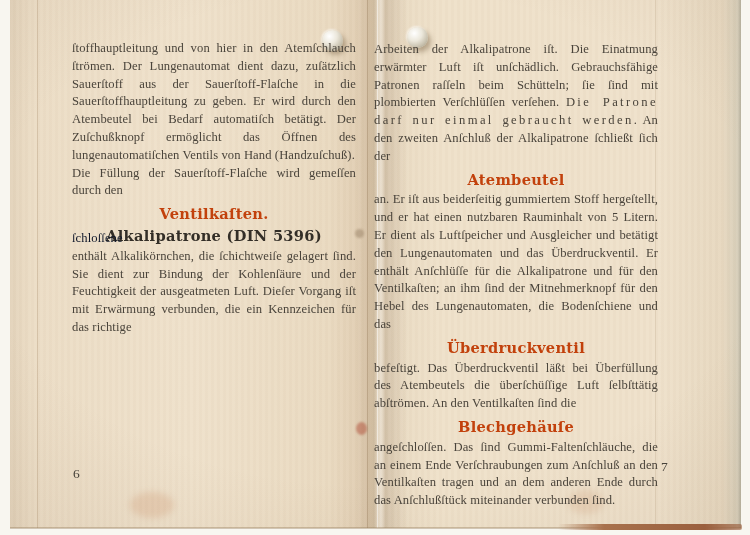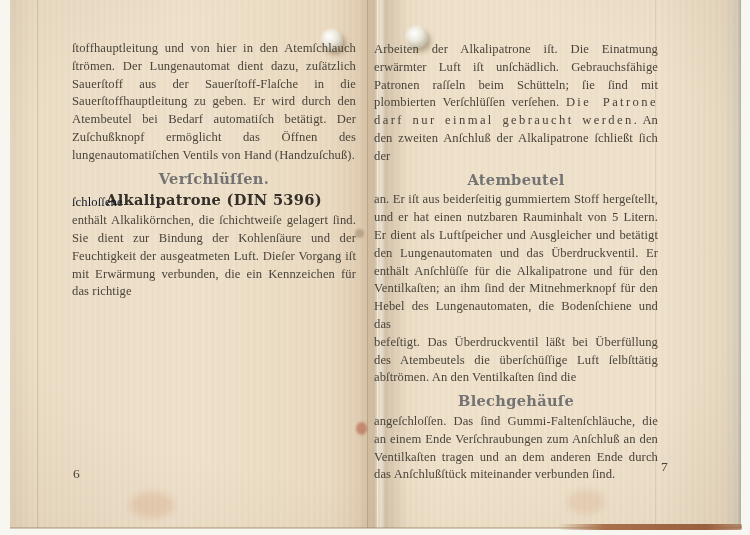--- a/index.html
+++ b/index.html
@@ -34,21 +34,21 @@
   .stain-a{left:130px;top:492px;width:44px;height:26px;background:rgba(193,125,82,.20);}
   .stain-b{left:568px;top:490px;width:36px;height:24px;background:rgba(193,125,82,.16);}
   .stain-c{left:356px;top:422px;width:11px;height:13px;background:rgba(168,62,40,.45);filter:blur(1px);}
   .stain-d{left:355px;top:229px;width:9px;height:9px;background:rgba(120,95,65,.35);filter:blur(1px);}
   
   .col{position:absolute;color:#4a443b;font-size:12.6px;line-height:17.8px;
        text-align:justify;letter-spacing:.1px;}
   .col-left{left:72px;top:40px;width:284px;}
   .col-right{left:374px;top:41px;width:284px;}
   .col p{margin:0;}
-  .heading{text-align:center;font-weight:bold;font-size:14.6px;color:#737373;margin:5px 0 3px;
+  .heading{text-align:center;font-weight:bold;font-size:14.6px;color:#c2410c;margin:5px 0 3px;
            font-family:"DejaVu Serif",serif;letter-spacing:.3px;}
   .heading-row{position:relative;text-align:center;font-weight:bold;font-size:14.6px;color:#332e27;
            margin:4px 0 3px;font-family:"DejaVu Serif",serif;letter-spacing:.3px;}
   .carry{position:absolute;left:0;top:3px;font-weight:normal;font-size:12.6px;color:#0f172a;
          font-family:"Liberation Serif",serif;letter-spacing:.1px;}
   .emph{letter-spacing:2.4px;word-spacing:2.5px;}
   .pagenum{position:absolute;font-size:13.5px;color:#46423a;}
   .pagenum-left{left:73px;top:466px;}
   .pagenum-right{left:661px;top:459px;}
 </style>
@@ -74,31 +74,33 @@
   <div class="stud stud-left"></div>
   <div class="stud stud-right"></div>
 
   <div class="stain stain-a"></div>
   <div class="stain stain-b"></div>
   <div class="stain stain-c"></div>
   <div class="stain stain-d"></div>
 
   <div class="col col-left">
     <p>ſtoffhauptleitung und von hier in den Atemſchlauch ſtrömen. Der Lungenautomat dient dazu, zuſätzlich Sauerſtoff aus der Sauerſtoff-Flaſche in die Sauerſtoffhauptleitung zu geben. Er wird durch den Atembeutel bei Bedarf automatiſch betätigt. Der Zuſchußknopf ermöglicht das Öffnen des lungenautomatiſchen Ventils von Hand (Handzuſchuß).</p>
-    <div class="heading">Verſchlüſſen.</div>
+    <p>Die Füllung der Sauerſtoff-Flaſche wird gemeſſen durch den</p>
+    <div class="heading">Ventilkaſten.</div>
     <div class="heading-row">
       <span class="carry">ſchloſſene</span>
       <span>Alkalipatrone (DIN 5396)</span>
     </div>
     <p>enthält Alkalikörnchen, die ſchichtweiſe gelagert ſind. Sie dient zur Bindung der Kohlenſäure und der Feuchtigkeit der ausgeatmeten Luft. Dieſer Vorgang iſt mit Erwärmung verbunden, die ein Kennzeichen für das richtige</p>
   </div>
   <div class="pagenum pagenum-left">6</div>
 
   <div class="col col-right">
     <p><span>Arbeiten der Alkalipatrone iſt. Die Einatmung erwärmter Luft iſt unſchädlich. Gebrauchsfähige Patronen raſſeln beim Schütteln; ſie ſind mit plombierten Verſchlüſſen verſehen. </span><span class="emph">Die Patrone darf nur einmal gebraucht werden.</span><span> An den zweiten Anſchluß der Alkalipatrone ſchließt ſich der</span></p>
     <div class="heading">Atembeutel</div>
     <p>an. Er iſt aus beiderſeitig gummiertem Stoff hergeſtellt, und er hat einen nutzbaren Rauminhalt von 5 Litern. Er dient als Luftſpeicher und Ausgleicher und betätigt den Lungenautomaten und das Überdruckventil. Er enthält Anſchlüſſe für die Alkalipatrone und für den Ventilkaſten; an ihm ſind der Mitnehmerknopf für den Hebel des Lungenautomaten, die Bodenſchiene und das</p>
+    <div class="heading">Überdruckventil</div>
     <p>befeſtigt. Das Überdruckventil läßt bei Überfüllung des Atembeutels die überſchüſſige Luft ſelbſttätig abſtrömen. An den Ventilkaſten ſind die</p>
     <div class="heading">Blechgehäuſe</div>
     <p>angeſchloſſen. Das ſind Gummi-Faltenſchläuche, die an einem Ende Verſchraubungen zum Anſchluß an den Ventilkaſten tragen und an dem anderen Ende durch das Anſchlußſtück miteinander verbunden ſind.</p>
   </div>
   <div class="pagenum pagenum-right">7</div>
 </div>
 
 </body></html>

